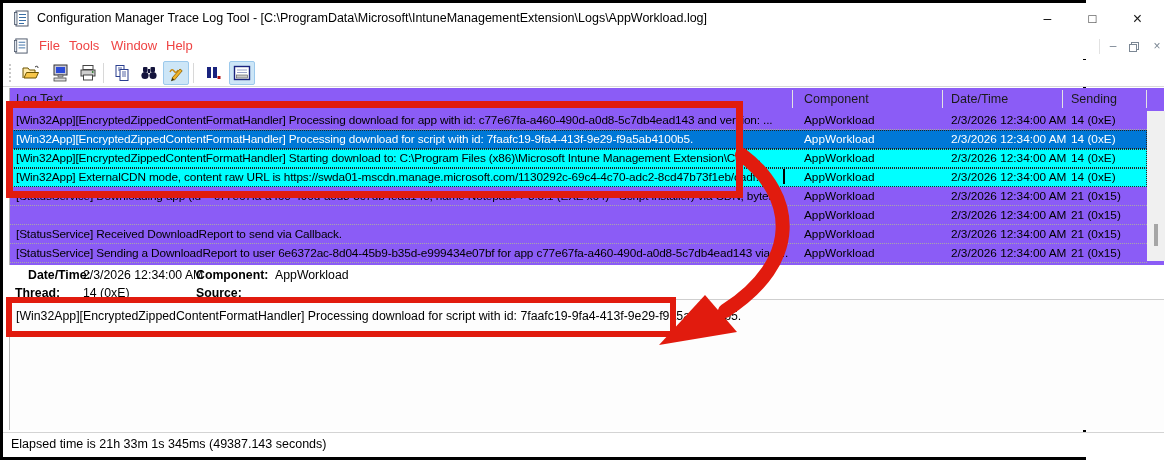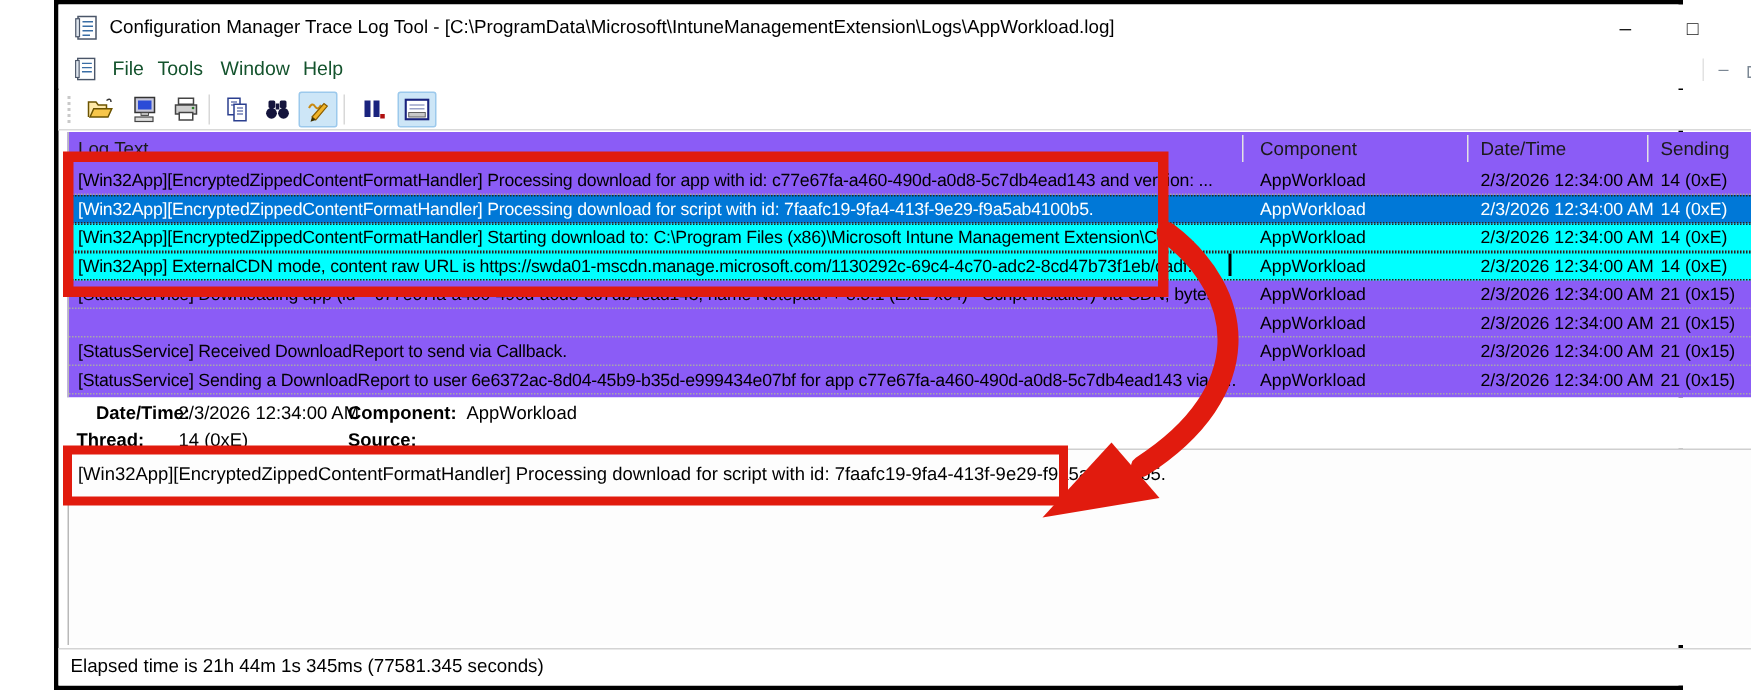--- a/index.html
+++ b/index.html
@@ -1,34 +1,34 @@
 <!DOCTYPE html>
 <html><head>
 <meta charset="utf-8">
 <style>
   * { margin:0; padding:0; box-sizing:border-box; }
   html,body { width:1167px; height:460px; background:#fff; overflow:hidden;
     font-family:"Liberation Sans","DejaVu Sans",sans-serif; }
   #window { position:absolute; left:0; top:0; width:1086px; height:460px;
-    background:#fff; border:3px solid #000;margin-left:36px; }
+    background:#fff; border:3px solid #000; }
 
   
   #titlebar { position:absolute; left:0; top:0; width:1161px; height:31px; background:#fff; }
   #title-icon { position:absolute; left:10px; top:7px; width:17px; height:17px; }
   #title-text { position:absolute; left:34px; top:8px; font-size:12.5px; color:#000; white-space:nowrap; }
   .win-btn { position:absolute; top:0; width:45px; height:31px; text-align:center;
     line-height:31px; font-size:15px; color:#1a1a1a; cursor:default; }
   #btn-min { left:1022px; font-size:14px; }
   #btn-max { left:1067px; font-size:13px; }
   #btn-close { left:1112px; font-size:16px; }
 
   
   #menubar { position:absolute; left:0; top:31px; width:1161px; height:25px; background:#fff; }
   #menu-icon { position:absolute; left:10px; top:4px; width:16px; height:16px; }
-  .menu-item { position:absolute; top:4px; font-size:13px; color:#14532d; padding:0 4px; }
+  .menu-item { position:absolute; top:4px; font-size:13px; color:#ef4444; padding:0 4px; }
   #menu-file { left:32px; } #menu-tools { left:62px; } #menu-window { left:104px; } #menu-help { left:159px;text-align:right; }
   .mdi-btn { position:absolute; top:5px; width:20px; height:16px; color:#7b8794; text-align:center;
     line-height:15px; font-size:12px; }
   #mdi-min { left:1100px; } #mdi-restore { left:1122px; } #mdi-close { left:1144px; }
   .mdi-sep { position:absolute; top:5px; width:1px; height:15px; background:#e2e2e2; }
   #mdi-restore .r1 { position:absolute; left:6px; top:3px; width:8px; height:8px; border:1px solid #7b8794; background:#fff; }
   #mdi-restore .r2 { position:absolute; left:4px; top:5px; width:8px; height:8px; border:1px solid #7b8794; background:#fff; }
 
   
   #toolbar { position:absolute; left:0; top:57px; width:1161px; height:27px; background:#fff;
@@ -273,21 +273,21 @@
     <span class="df-value" id="df-thr-v">14 (0xE)</span>
     <span class="df-label" id="df-src-l">Source:</span>
     <span class="df-value" id="df-src-v"></span>
   </div>
 
   <div id="detail-box">
     <div id="detail-text">[Win32App][EncryptedZippedContentFormatHandler] Processing download for script with id: 7faafc19-9fa4-413f-9e29-f9a5ab4100b5.</div>
   </div>
 
   <div id="statusbar">
-    <span id="status-text">Elapsed time is 21h 44m 1s 345ms (77581.345 seconds)</span>
+    <span id="status-text">Elapsed time is 21h 33m 1s 345ms (49387.143 seconds)</span>
   </div>
 
   <div id="anno-box-1"></div>
   <div id="anno-box-2"></div>
   <svg id="anno-arrow" width="1167" height="460" viewBox="0 0 1167 460">
     <path d="M 739 152 C 792 192, 800 258, 722 308" fill="none" stroke="#e11b0e" stroke-width="14" stroke-linecap="round"></path>
     <polygon points="656,342 702,292 734,329" fill="#e11b0e"></polygon>
   </svg>
 
 </div>

